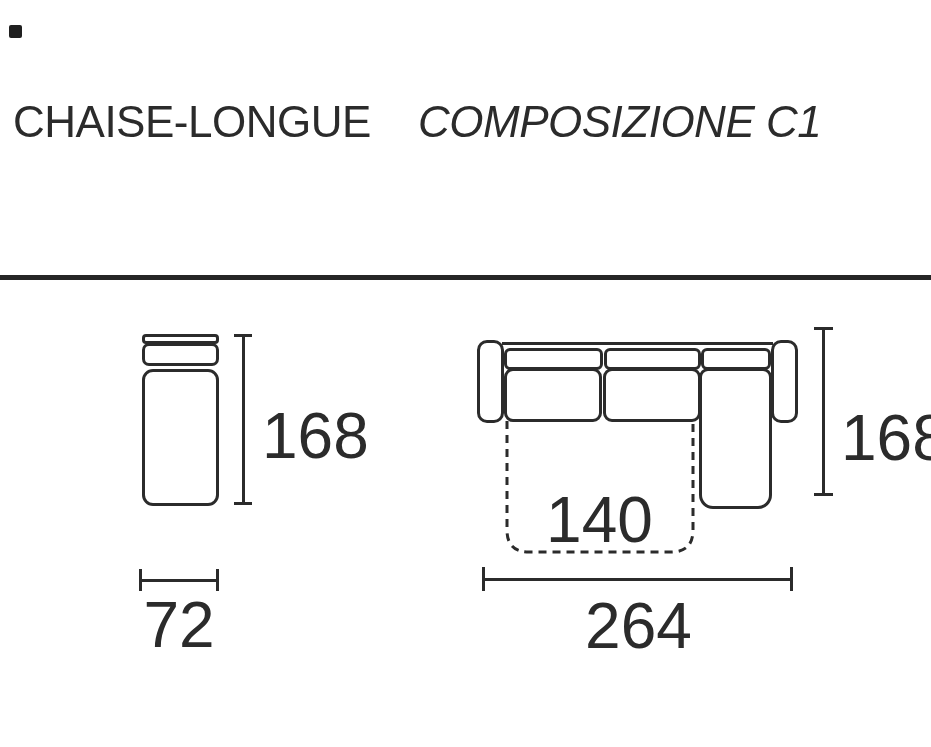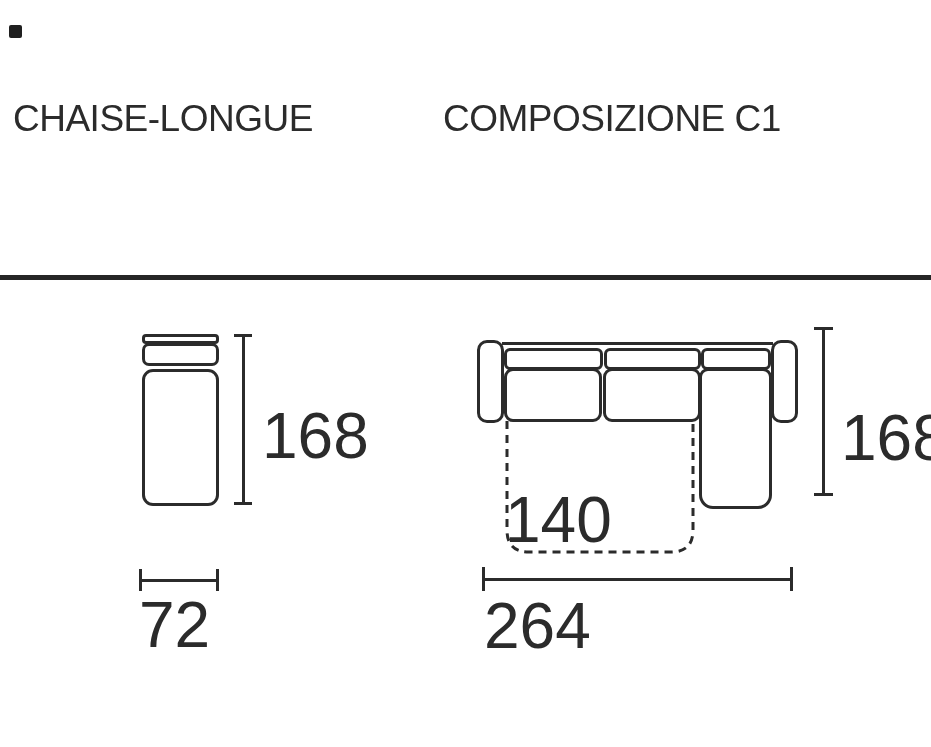--- a/index.html
+++ b/index.html
@@ -13,30 +13,30 @@
   .page{
     position:relative;
     width:931px;height:747px;
     background:var(--background);
     overflow:hidden;
     font-family:"Liberation Sans", sans-serif;
     color:var(--line);
   }
   .abs{position:absolute;}
   .corner-marker{left:9px;top:25px;width:13px;height:13px;background:var(--marker);border-radius:2px;}
-  .title{top:100px;font-size:37px;line-height:1;letter-spacing:-0.5px;font-weight:400;color:var(--line);white-space:nowrap;}
+  .title{top:100px;font-size:44px;line-height:1;letter-spacing:-0.5px;font-weight:400;color:var(--line);white-space:nowrap;}
   .title-left{left:13px;}
-  .title-right{left:443px;}
+  .title-right{left:418px;font-style:italic;}
   .divider{left:0;top:275px;width:931px;height:5px;background:var(--divider);}
 
   
   .shape{position:absolute;border:3px solid var(--line);background:var(--background);}
   .lineseg{position:absolute;background:var(--line);}
   .dim-label{position:absolute;font-size:64px;line-height:1;font-weight:400;color:var(--line);white-space:nowrap;}
-  .centered{text-align:left;}
+  .centered{text-align:center;}
 
   
   .cl-backbar{left:142px;top:334px;width:77px;height:10px;border-radius:4px;}
   .cl-backrest{left:142px;top:343px;width:77px;height:23px;border-radius:7px;}
   .cl-seat{left:142px;top:369px;width:77px;height:137px;border-radius:11px;}
   .cl-dimv-line{left:242px;top:336px;width:3px;height:168px;}
   .cl-dimv-cap-top{left:234px;top:334px;width:18px;height:3px;}
   .cl-dimv-cap-bot{left:234px;top:502px;width:18px;height:3px;}
   .cl-dimv-label{left:262px;top:404px;}
   .cl-dimh-line{left:141px;top:579px;width:77px;height:3px;}

